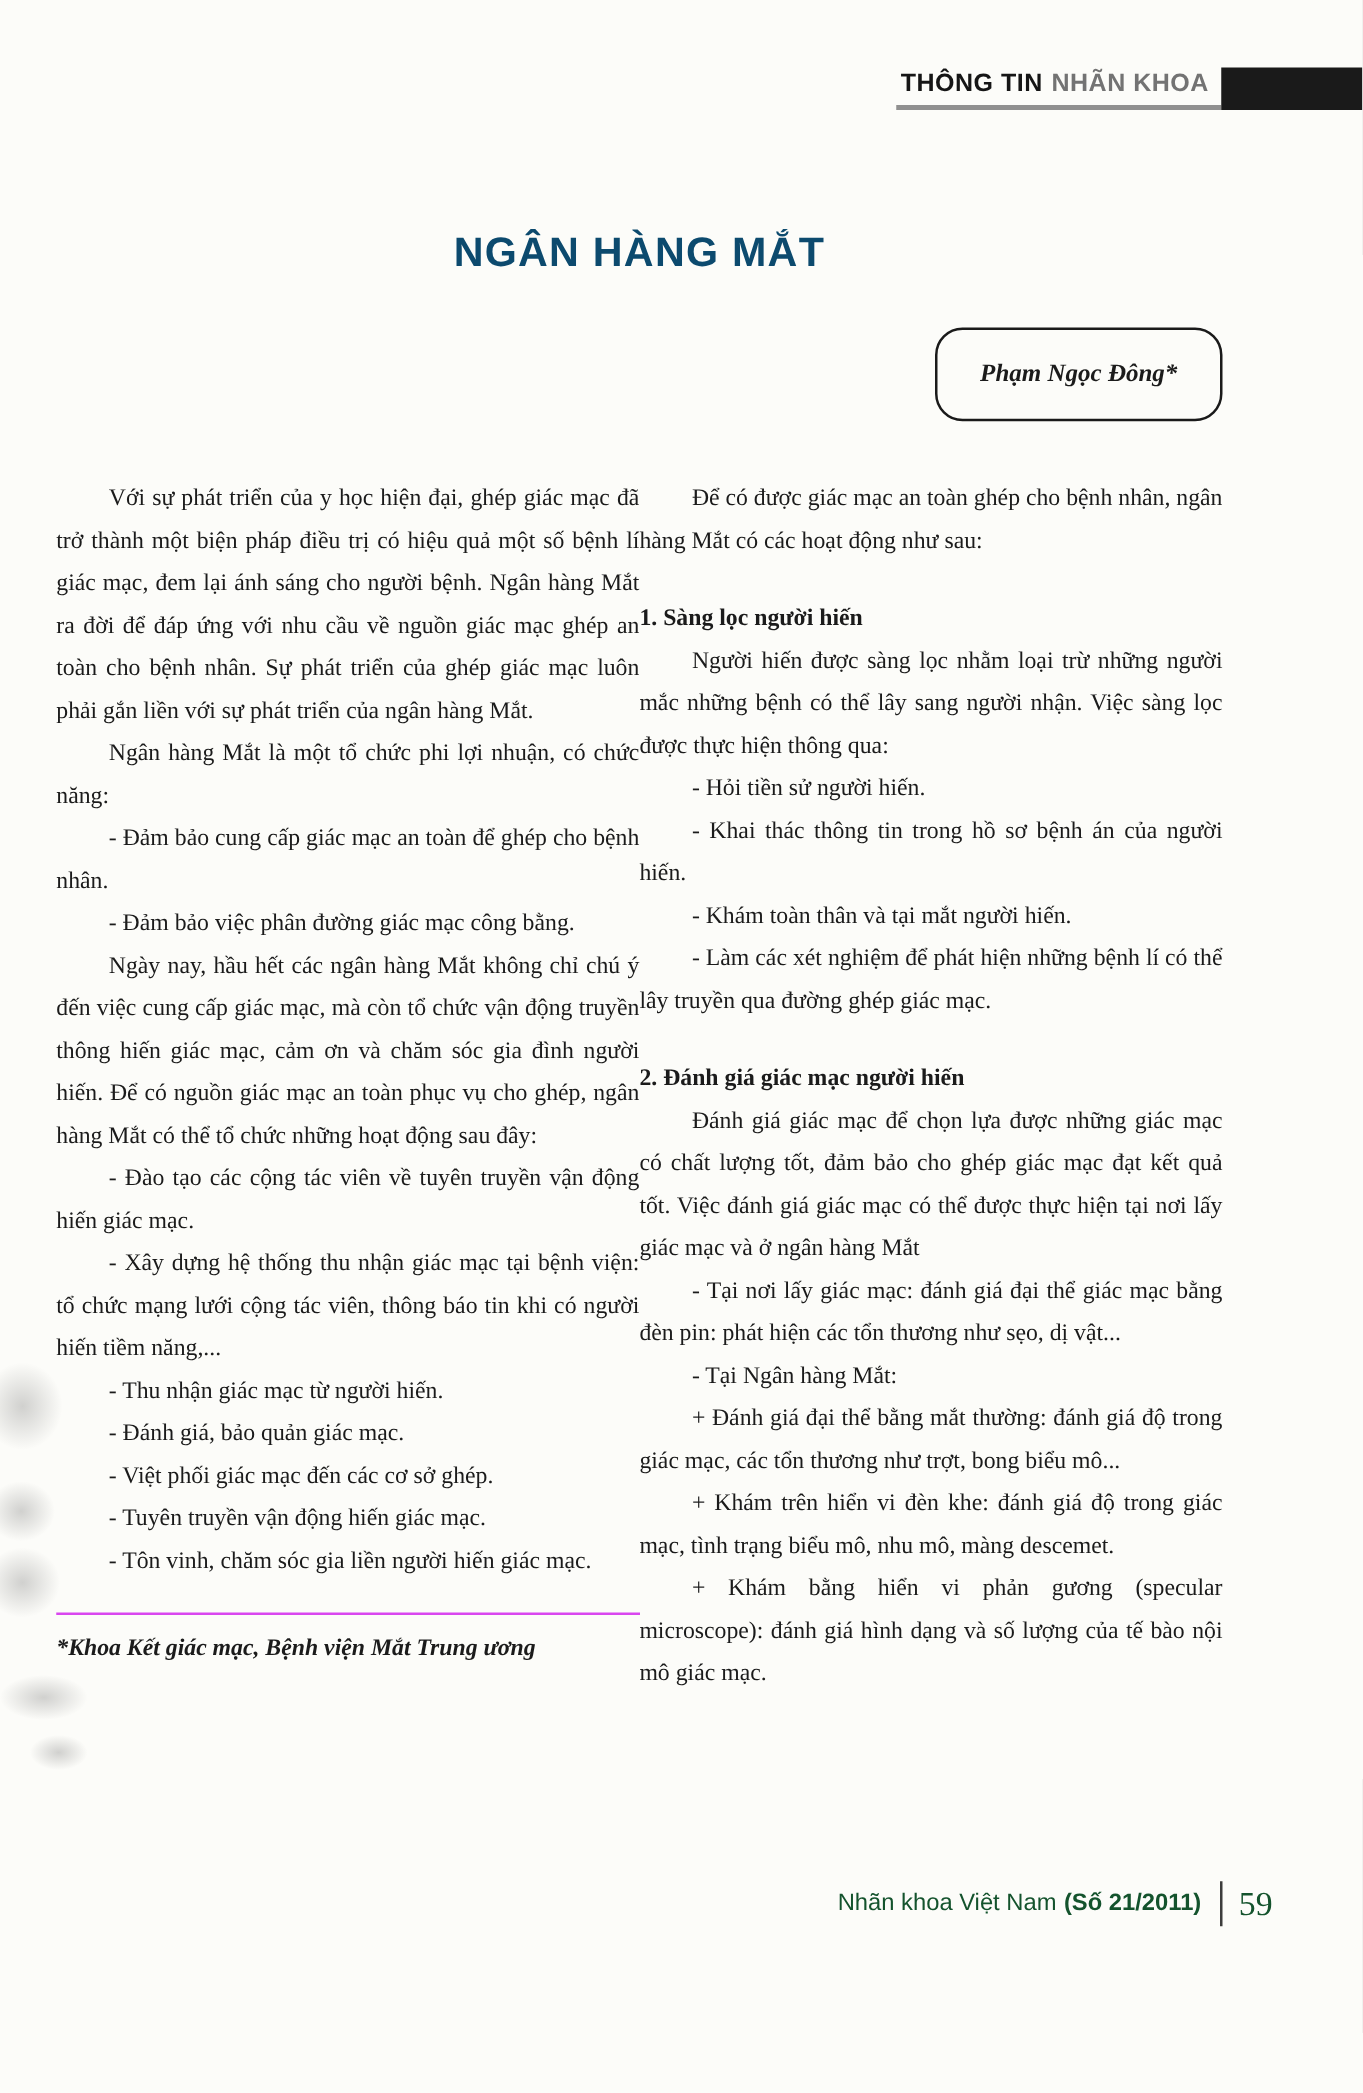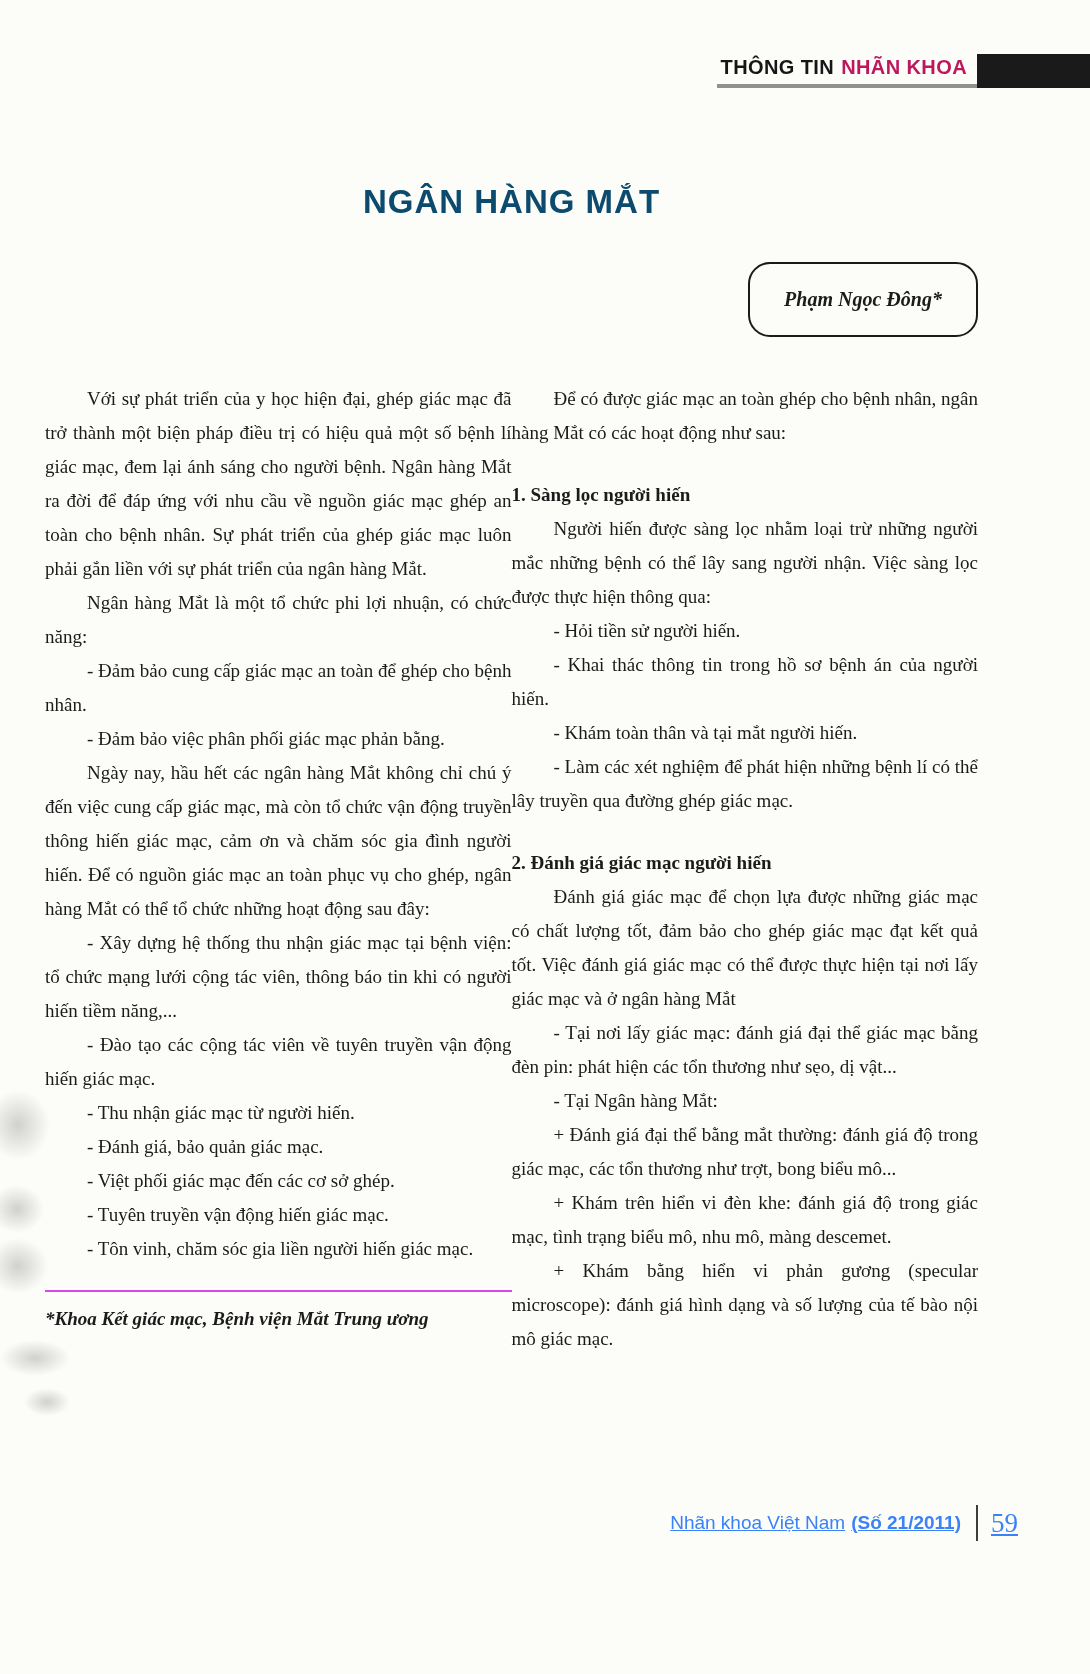--- a/index.html
+++ b/index.html
@@ -17,21 +17,21 @@
   
   .header { position:absolute; top:54px; right:0; display:flex; align-items:stretch; }
   .header-text {
     font-family:"Liberation Sans", sans-serif;
     font-weight:bold; font-size:20px; letter-spacing:0.4px;
     padding:2px 10px 5px 4px;
     border-bottom:4px solid #909090;
     color:#161616;
     white-space:nowrap;
   }
-  .header-text .rest { color:#be185d; margin-left:7px; }
+  .header-text .rest { color:#737373; margin-left:7px; }
   .header-block { width:113px; background:#1a1a1a; }
 
   
   .title {
     position:absolute; top:183px; left:45px; width:933px;
     text-align:center;
     font-family:"Liberation Sans", sans-serif;
     font-weight:bold; font-size:33px; letter-spacing:1px;
     color:#0c4a6e;
   }
@@ -63,23 +63,22 @@
     border-top:2px solid #d946ef;
     font-weight:bold; font-style:italic; font-size:19px;
     text-align:left;
   }
 
   
   .footer {
     position:absolute; top:1505px; right:72px;
     display:flex; align-items:center;
     font-family:"Liberation Sans", sans-serif;
-    font-size:19px; color:#3b82f6;
+    font-size:19px; color:#14532d;
     white-space:nowrap;
-    text-decoration:underline;
   }
   .footer .issue { font-weight:bold; margin-left:6px; }
   .footer-divider { width:2px; height:36px; background:#3d3d3d; margin:0 13px 0 15px; }
   .page-number { font-family:"Liberation Serif", serif; font-size:27px; line-height:36px; }
 
   
   .smudge {
     position:absolute; pointer-events:none;
     background:radial-gradient(closest-side, rgba(95,95,95,0.28), rgba(95,95,95,0));
     border-radius:50%;
@@ -102,24 +101,24 @@
   <div class="author-box">
     <span>Phạm Ngọc Đông*</span>
   </div>
 
   <div class="columns">
     <div class="column">
       <div>
           <p class="para body">Với sự phát triển của y học hiện đại, ghép giác mạc đã trở thành một biện pháp điều trị có hiệu quả một số bệnh lí giác mạc, đem lại ánh sáng cho người bệnh. Ngân hàng Mắt ra đời để đáp ứng với nhu cầu về nguồn giác mạc ghép an toàn cho bệnh nhân. Sự phát triển của ghép giác mạc luôn phải gắn liền với sự phát triển của ngân hàng Mắt.</p>
           <p class="para body">Ngân hàng Mắt là một tổ chức phi lợi nhuận, có chức năng:</p>
           <p class="para body">- Đảm bảo cung cấp giác mạc an toàn để ghép cho bệnh nhân.</p>
-          <p class="para body">- Đảm bảo việc phân phối giác mạc phản bằng.</p>
+          <p class="para body">- Đảm bảo việc phân đường giác mạc công bằng.</p>
           <p class="para body">Ngày nay, hầu hết các ngân hàng Mắt không chỉ chú ý đến việc cung cấp giác mạc, mà còn tổ chức vận động truyền thông hiến giác mạc, cảm ơn và chăm sóc gia đình người hiến. Để có nguồn giác mạc an toàn phục vụ cho ghép, ngân hàng Mắt có thể tổ chức những hoạt động sau đây:</p>
+          <p class="para body">- Đào tạo các cộng tác viên về tuyên truyền vận động hiến giác mạc.</p>
           <p class="para body">- Xây dựng hệ thống thu nhận giác mạc tại bệnh viện: tổ chức mạng lưới cộng tác viên, thông báo tin khi có người hiến tiềm năng,...</p>
-          <p class="para body">- Đào tạo các cộng tác viên về tuyên truyền vận động hiến giác mạc.</p>
           <p class="para body">- Thu nhận giác mạc từ người hiến.</p>
           <p class="para body">- Đánh giá, bảo quản giác mạc.</p>
           <p class="para body">- Việt phối giác mạc đến các cơ sở ghép.</p>
           <p class="para body">- Tuyên truyền vận động hiến giác mạc.</p>
           <p class="para body">- Tôn vinh, chăm sóc gia liền người hiến giác mạc.</p>
         </div>
       <div class="footnote">*Khoa Kết giác mạc, Bệnh viện Mắt Trung ương</div>
     </div>
     <div class="column">
       <div>

